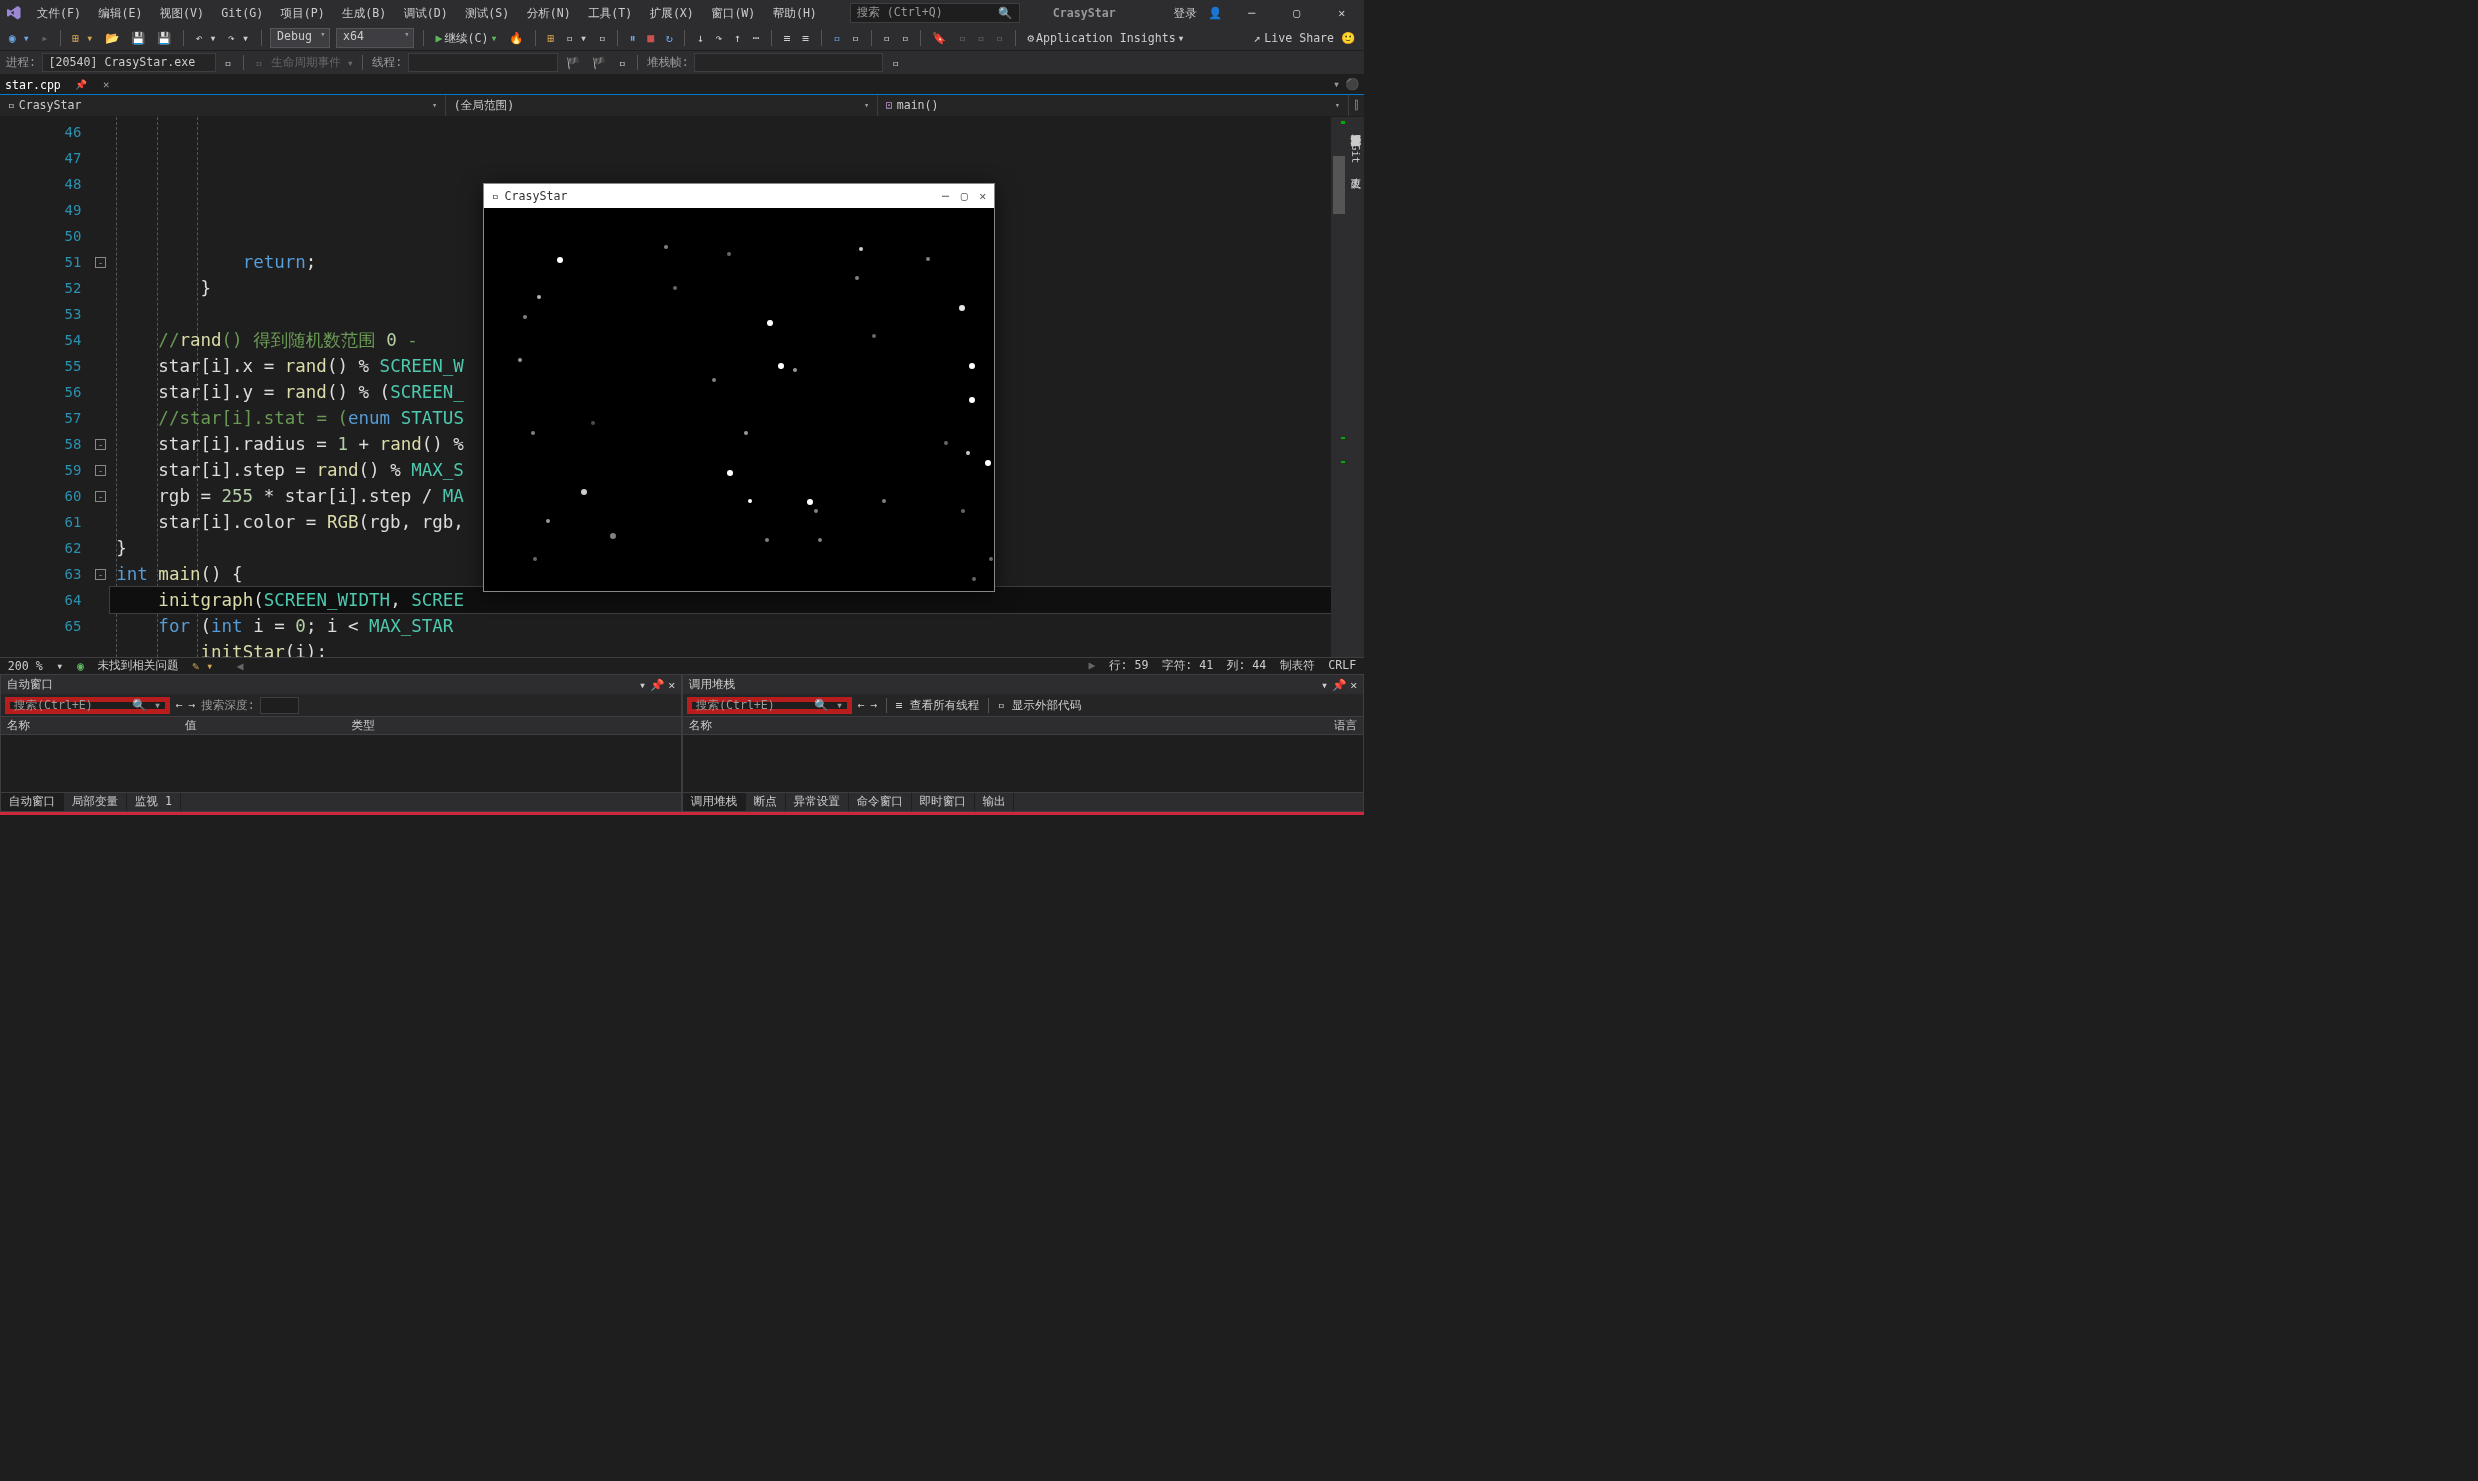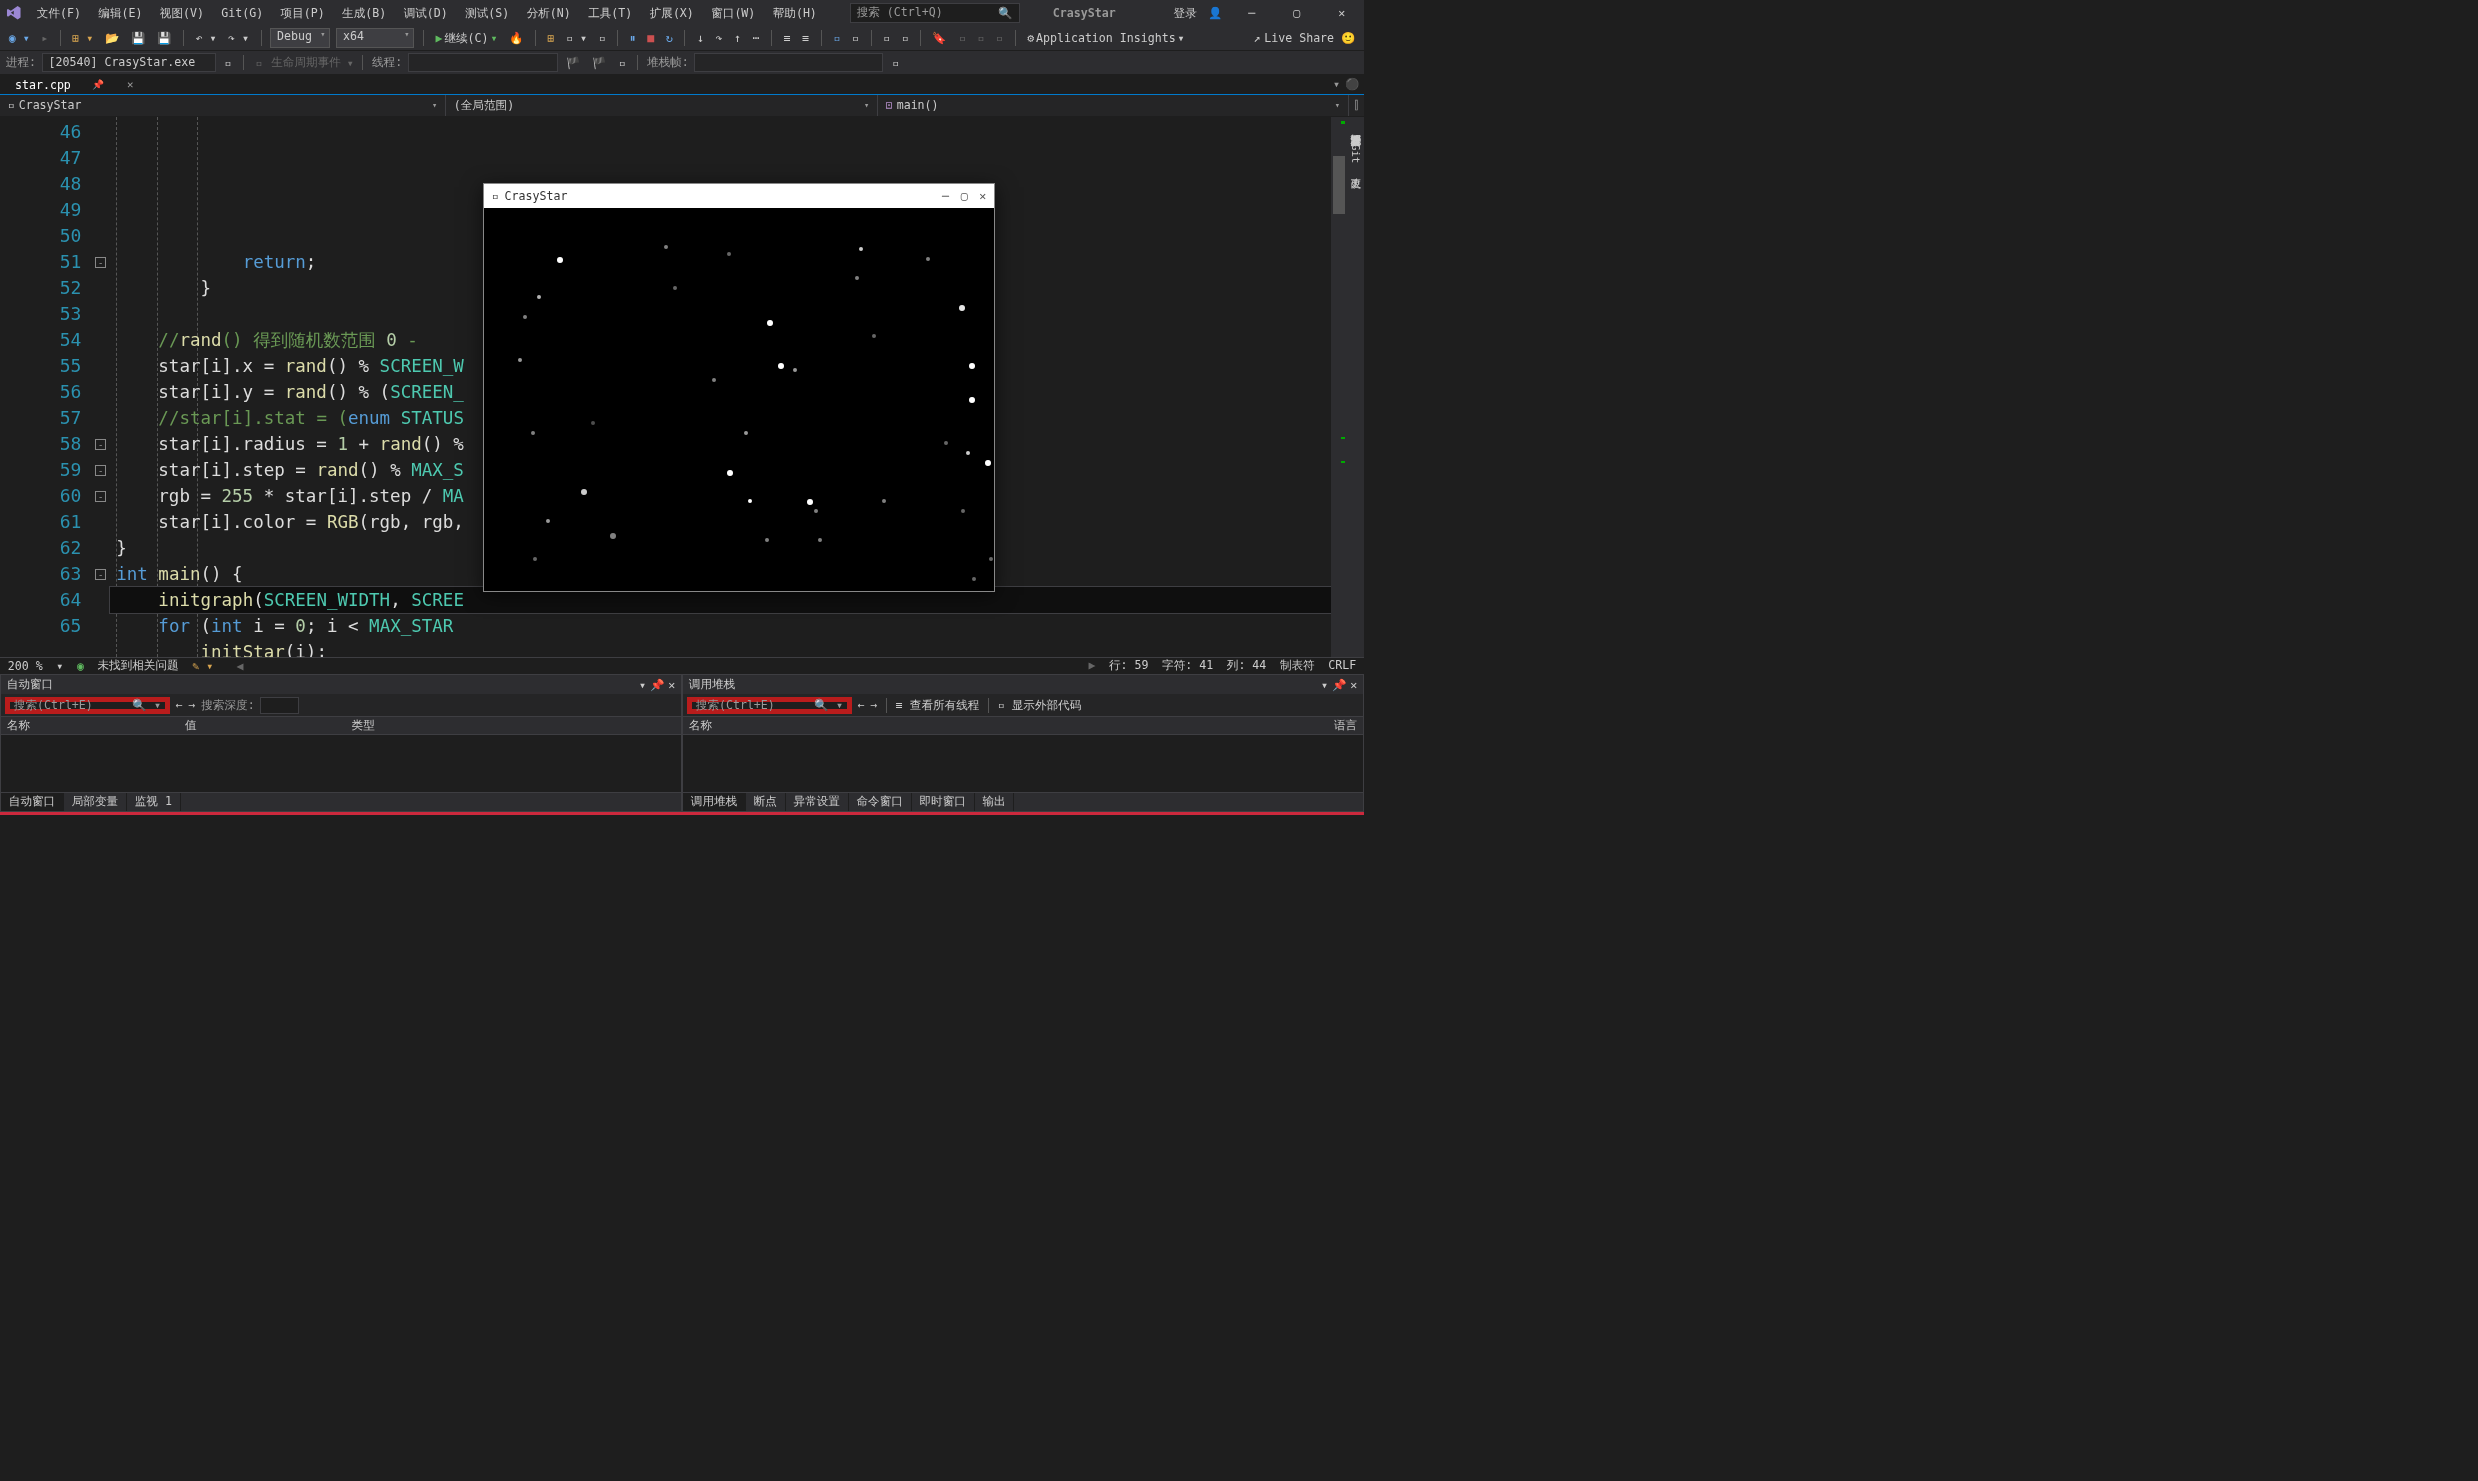--- a/index.html
+++ b/index.html
@@ -18,30 +18,30 @@
 .combo{background:#3e3e42;border:1px solid #555;height:19.4px;padding:0 17.5px 0 5.8px;color:#ccc;position:relative;display:flex;align-items:flex-start}
 .combo.wide{width:78px}
 .combo::after{content:"▾";position:absolute;right:3.9px;font-size:8.7px;color:#999}
 .cont-arrow{color:#5fba5f}
 .toolbar2{height:23px;background:#2d2d30;display:flex;align-items:center;padding:0 5.8px;gap:5.8px}
 .proc-combo{background:#252526;border:1px solid #3e3e42;height:19.4px;width:146px;padding:0 5.8px;color:#ccc;display:flex;align-items:center}
 .proc-combo.w{width:174px}
 .proc-combo.n{width:189px}
 .label-t{color:#999}
 .tab-well{height:21.3px;background:#1e1e1e;display:flex;align-items:stretch;border-bottom:1px solid #007acc}
-.doc-tab{background:#1e1e1e;border-top:1px solid #1e1e1e;padding:0 15px;display:flex;align-items:center;gap:22px;color:#fff}
+.doc-tab{background:#1e1e1e;border-top:1px solid #1e1e1e;padding:0 5px;display:flex;align-items:center;gap:15px;color:#fff}
 .doc-tab.active{background:#1e1e1e;border-top:1px solid #1e1e1e}
 .pin{color:#999;font-size:9.7px}
 .close-x{color:#999;font-size:10.7px}
 .nav-bar{height:21.3px;background:#252526;display:flex;align-items:center;border-bottom:1px solid #1e1e1e}
 .nav-combo{flex:1;padding:0 7.8px;color:#ccc;display:flex;align-items:center;gap:3.9px;border-right:1px solid #3e3e42;height:100%}
 .nav-combo .drop{margin-left:auto;color:#999;font-size:8.7px}
 .editor-wrap{position:relative;height:540px;display:flex;background:#1e1e1e}
 .editor{flex:1;display:flex;overflow:hidden;position:relative}
-.gutter{width:91px;background:#1e1e1e;text-align:right;padding-right:9.7px;color:#2b91af;font-family:Consolas,monospace;font-size:18px;line-height:26px;padding-top:2.9px}
+.gutter{width:91px;background:#1e1e1e;text-align:right;padding-right:9.7px;color:#2b91af;font-family:Consolas,monospace;font-size:14px;line-height:26px;padding-top:2.9px}
 .gutter .ln{height:26px}
 .fold-col{width:19.4px;background:#1e1e1e;font-family:Consolas,monospace;font-size:10.7px;line-height:26px;padding-top:2.9px;color:#888}
 .fold-col .f{height:26px;display:flex;align-items:center;justify-content:center}
 .fold-box{width:10.7px;height:10.7px;border:1px solid #888;display:flex;align-items:center;justify-content:center;font-size:9.7px;line-height:1}
 .code{flex:1;font-family:Consolas,monospace;font-size:17.5px;line-height:26px;padding-top:2.9px;white-space:pre;color:#dcdcdc;position:relative}
 .code .line{height:26px;padding-left:5.8px;position:relative}
 .code .line.hl{background:#0f0f0f;outline:1px solid #3e3e42}
 .guide{position:absolute;top:0;bottom:0;border-left:1px dashed #555}
 .kw{color:#569cd6}
 .fn{color:#dcdcaa}

